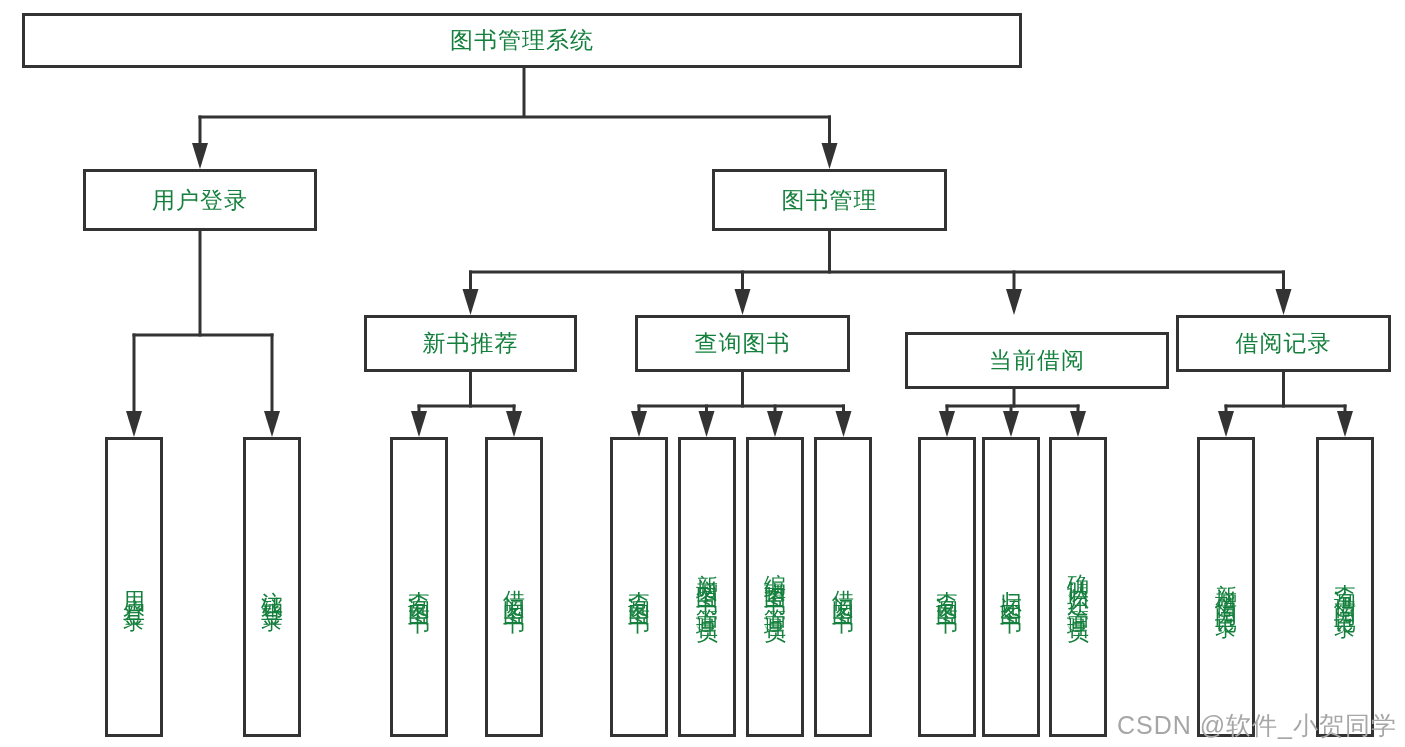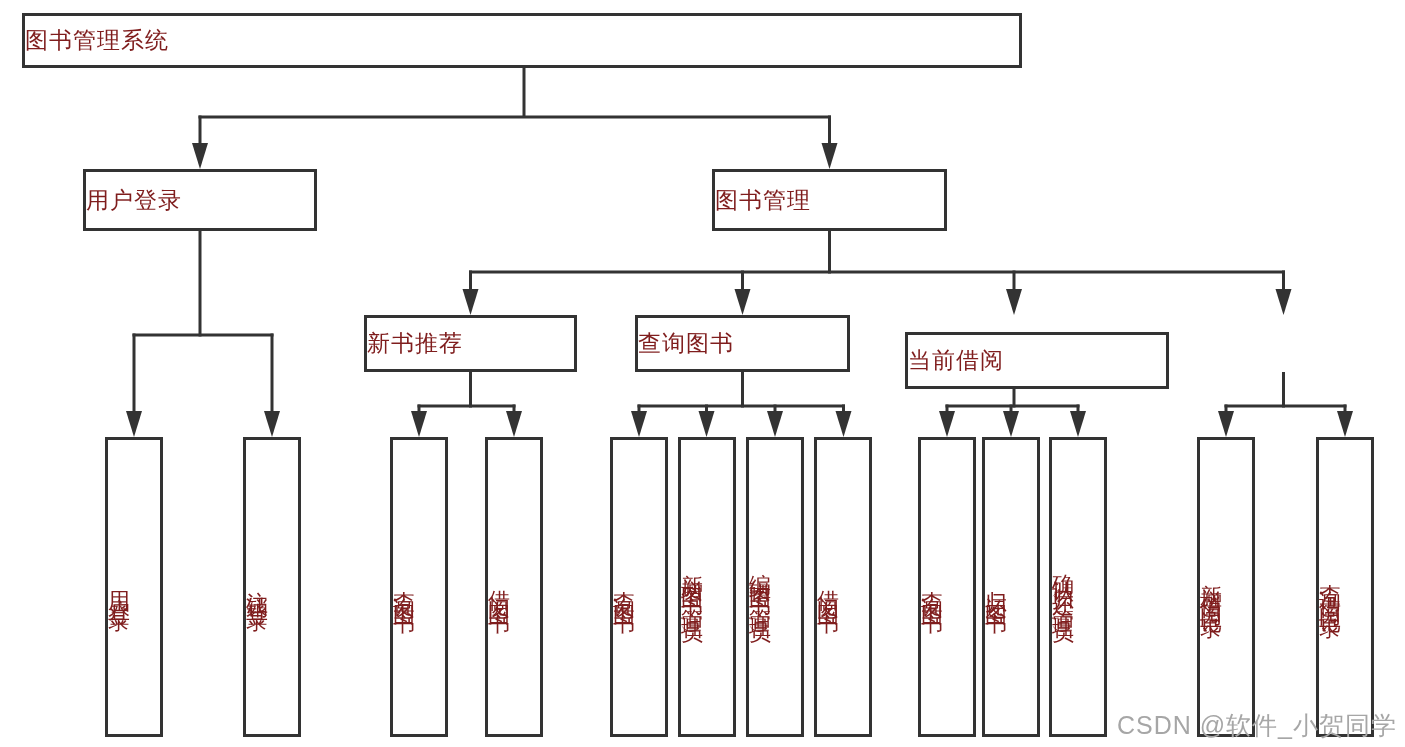--- a/index.html
+++ b/index.html
@@ -4,22 +4,22 @@
 <style>
   html,body{margin:0;padding:0;}
   body{
     width:1405px;height:747px;position:relative;background:#ffffff;overflow:hidden;
     font-family:"Liberation Sans","DejaVu Sans",sans-serif;
   }
   #stage{position:absolute;left:0;top:0;width:1405px;height:747px;}
   svg.connectors{position:absolute;left:0;top:0;z-index:1;}
   .box{
     position:absolute;z-index:2;background:#ffffff;border:3px solid #333333;
-    box-sizing:border-box;display:flex;align-items:center;
-    color:#7f1d1d;
+    box-sizing:border-box;display:flex;align-items:center;justify-content:center;
+    color:#15803d;
   }
   .h-label{font-size:23px;letter-spacing:1px;white-space:nowrap;line-height:1;}
   .v-label{
     writing-mode:vertical-rl;text-orientation:mixed;
     font-size:22px;letter-spacing:7px;line-height:1;white-space:nowrap;
   }
   .leaf{width:58px;top:437px;height:300px;}
   .watermark{
     position:absolute;z-index:3;right:8px;bottom:5px;
     font-size:25px;color:#a6a6a6;letter-spacing:1px;white-space:nowrap;
@@ -116,20 +116,23 @@
 
   <div class="box" style="left:364px;top:315px;width:213px;height:57px;">
     <span class="h-label">新书推荐</span>
   </div>
   <div class="box" style="left:635px;top:315px;width:215px;height:57px;">
     <span class="h-label">查询图书</span>
   </div>
   <div class="box" style="left:905px;top:332px;width:264px;height:57px;">
     <span class="h-label">当前借阅</span>
   </div>
+  <div class="box" style="left:1176px;top:315px;width:215px;height:57px;">
+    <span class="h-label">借阅记录</span>
+  </div>
 
   <div class="box leaf" style="left:105px;">
     <span class="v-label">用户登录</span>
   </div>
   <div class="box leaf" style="left:243px;">
     <span class="v-label">注销登录</span>
   </div>
   <div class="box leaf" style="left:390px;">
     <span class="v-label">查询图书</span>
   </div>

